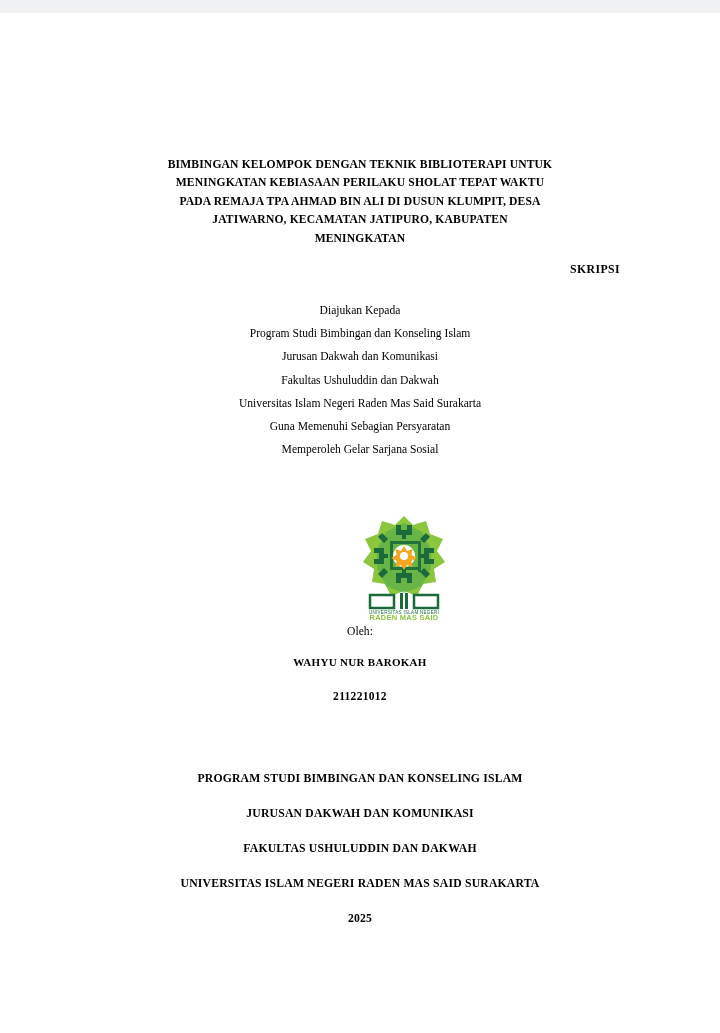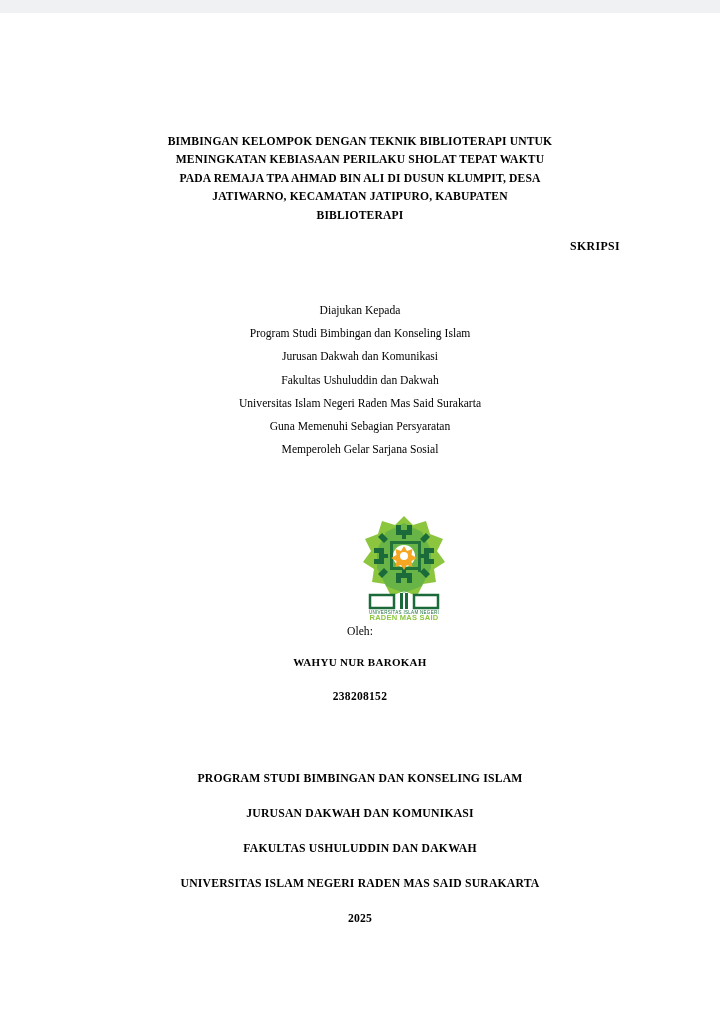--- a/index.html
+++ b/index.html
@@ -31,21 +31,21 @@
     top: 13px;
     left: 0;
     width: 720px;
     height: 1020px;
     background: #ffffff;
   }
 
   
   .title-block {
     position: absolute;
-    top: 120px;
+    top: 143px;
     left: 100px;
     width: 520px;
     text-align: center;
   }
   .doc-title {
     font-size: 11.6px;
     font-weight: bold;
     line-height: 18.4px;
     letter-spacing: 0.15px;
     margin: 0;
@@ -146,21 +146,21 @@
 <div class="viewer-band"></div>
 
 <div class="page">
 
   <div class="title-block">
     <h1 class="doc-title">
       <span class="tline">BIMBINGAN KELOMPOK DENGAN TEKNIK BIBLIOTERAPI UNTUK</span>
       <span class="tline">MENINGKATAN KEBIASAAN PERILAKU SHOLAT TEPAT WAKTU</span>
       <span class="tline">PADA REMAJA TPA AHMAD BIN ALI DI DUSUN KLUMPIT, DESA</span>
       <span class="tline">JATIWARNO, KECAMATAN JATIPURO, KABUPATEN</span>
-      <span class="tline">BIBLIOTERAPI</span>
+      <span class="tline">MENINGKATAN</span>
     </h1>
     <div class="skripsi">SKRIPSI</div>
   </div>
 
   <div class="submission">
     <span class="sline">Diajukan Kepada</span>
     <span class="sline">Program Studi Bimbingan dan Konseling Islam</span>
     <span class="sline">Jurusan Dakwah dan Komunikasi</span>
     <span class="sline">Fakultas Ushuluddin dan Dakwah</span>
     <span class="sline">Universitas Islam Negeri Raden Mas Said Surakarta</span>
@@ -213,21 +213,21 @@
 
       <text x="88" y="202" text-anchor="middle" font-family="'Liberation Sans', sans-serif" font-size="9" fill="#1a6b39" letter-spacing="0.6">UNIVERSITAS ISLAM NEGERI</text>
       <text x="88" y="213" text-anchor="middle" font-family="'Liberation Sans', sans-serif" font-size="15" font-weight="bold" fill="#8cc63f" letter-spacing="0.5">RADEN MAS SAID</text>
       <text x="88" y="222" text-anchor="middle" font-family="'Liberation Sans', sans-serif" font-size="8" fill="#1a6b39" letter-spacing="2.2">SURAKARTA</text>
     </svg>
   </div>
 
   <div class="author-block">
     <div class="oleh">Oleh:</div>
     <div class="author-name">WAHYU NUR BAROKAH</div>
-    <div class="author-nim">238208152</div>
+    <div class="author-nim">211221012</div>
   </div>
 
   <div class="footer-block">
     <span class="fline">PROGRAM STUDI BIMBINGAN DAN KONSELING ISLAM</span>
     <span class="fline">JURUSAN DAKWAH DAN KOMUNIKASI</span>
     <span class="fline">FAKULTAS USHULUDDIN DAN DAKWAH</span>
     <span class="fline">UNIVERSITAS ISLAM NEGERI RADEN MAS SAID SURAKARTA</span>
     <span class="fyear">2025</span>
   </div>
 

